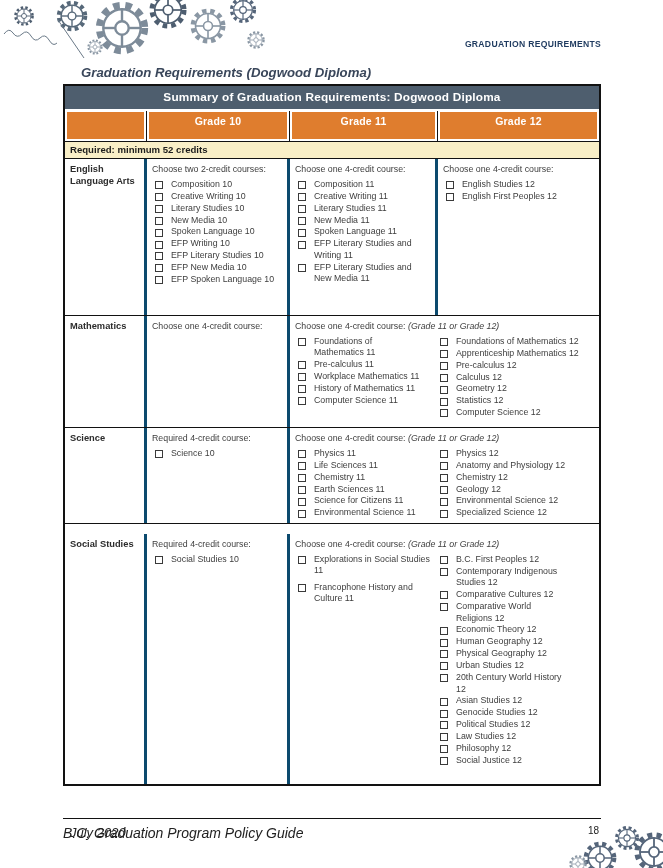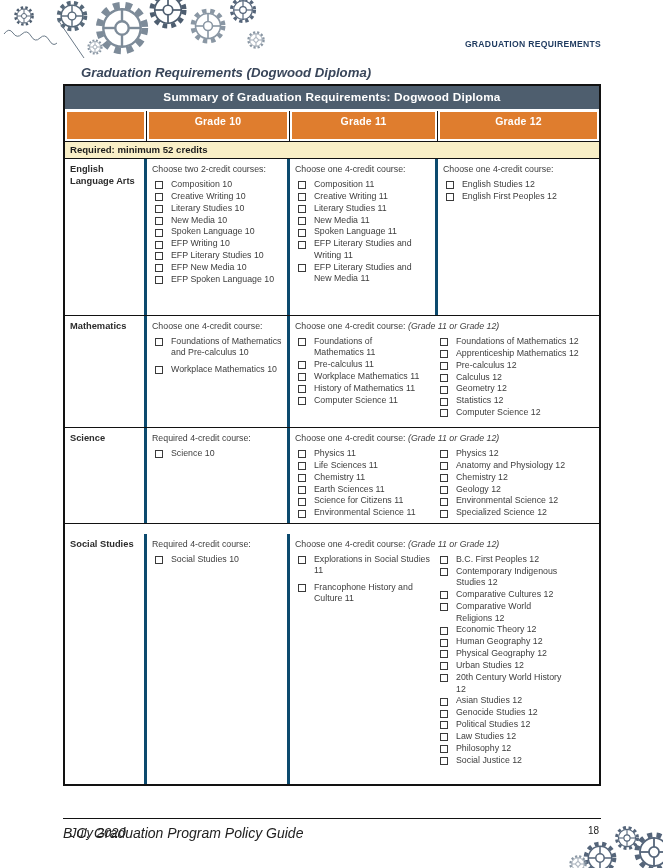--- a/index.html
+++ b/index.html
@@ -227,31 +227,20 @@
           <span class="lab">English First Peoples 12</span>
         </div>
         </div>
     </div>
   </div>
 
   <div class="row row3" style="min-height:112px">
     <div class="cell label-cell">Mathematics</div>
     <div class="cell">
       <div class="intro">Choose one 4-credit course:</div>
-      <div class="items spaced">
-
-      <div class="item">
-          <span class="cb"></span>
-          <span class="lab">Foundations of Mathematics and Pre-calculus 10</span>
-        </div>
-          <div class="item">
-          <span class="cb"></span>
-          <span class="lab">Workplace Mathematics 10</span>
-        </div>
-        </div>
     </div>
     <div class="cell">
       <div class="intro">
         <span>Choose one 4-credit course:</span>
         <span class="note">(Grade 11 or Grade 12)</span>
       </div>
       <div class="subgrid">
         <div class="items math-left">
 
         <div class="item">

